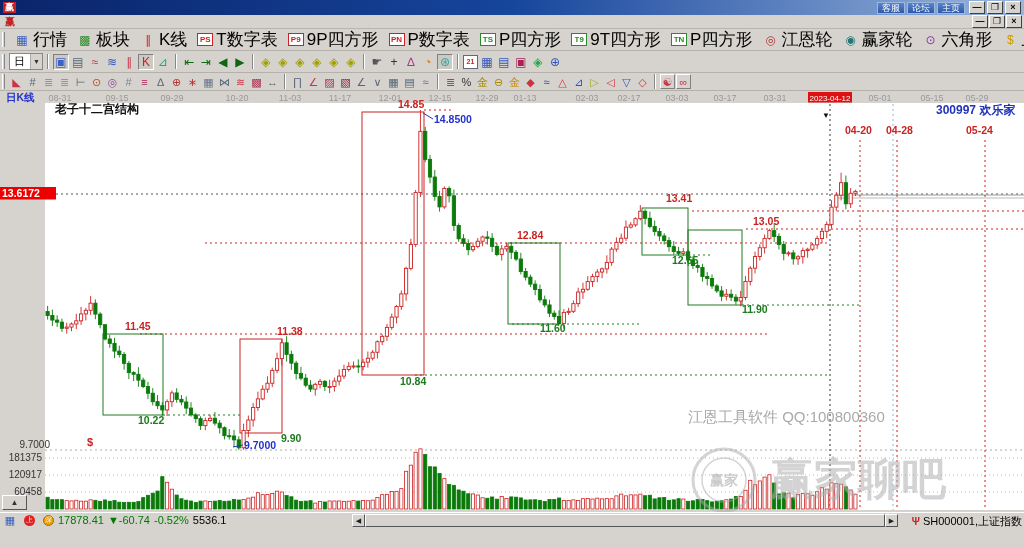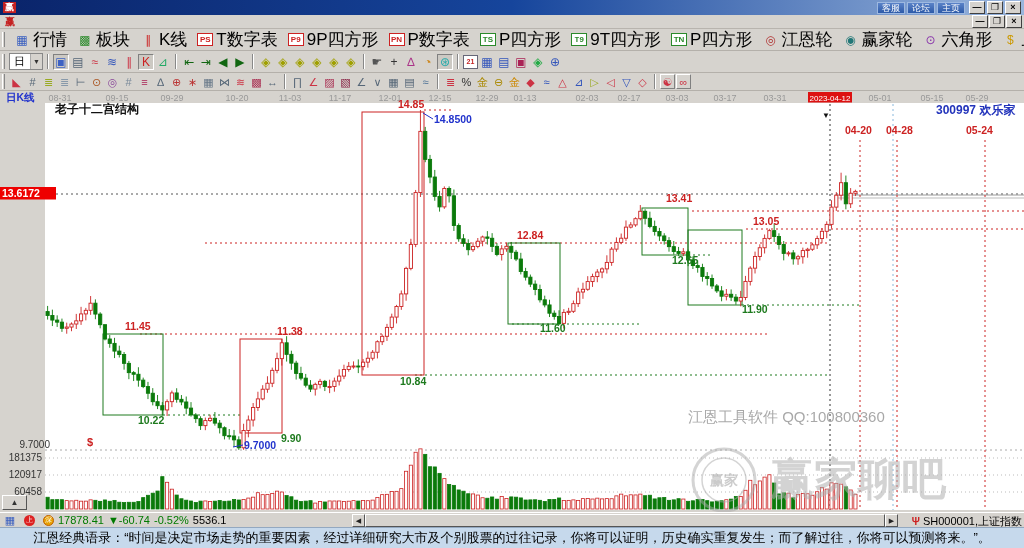--- a/index.html
+++ b/index.html
@@ -832,17 +832,14 @@
       <span class="sbtn" style="left:0;">◀</span>
       <span class="thumb"></span>
       <span class="sbtn" style="right:0;">▶</span>
     </span>
     <span class="sb-right">
       <span class="antenna">Ψ</span>
       <span>SH000001,上证指数</span>
     </span>
   </div>
 
-  <div class="quotebar">
-    <span>江恩经典语录：“时间是决定市场走势的重要因素，经过详细研究大市及个别股票的过往记录，你将可以证明，历史确实重复发生；而了解过往，你将可以预测将来。”。</span>
-  </div>
 
 </div>
 
 </body></html>

